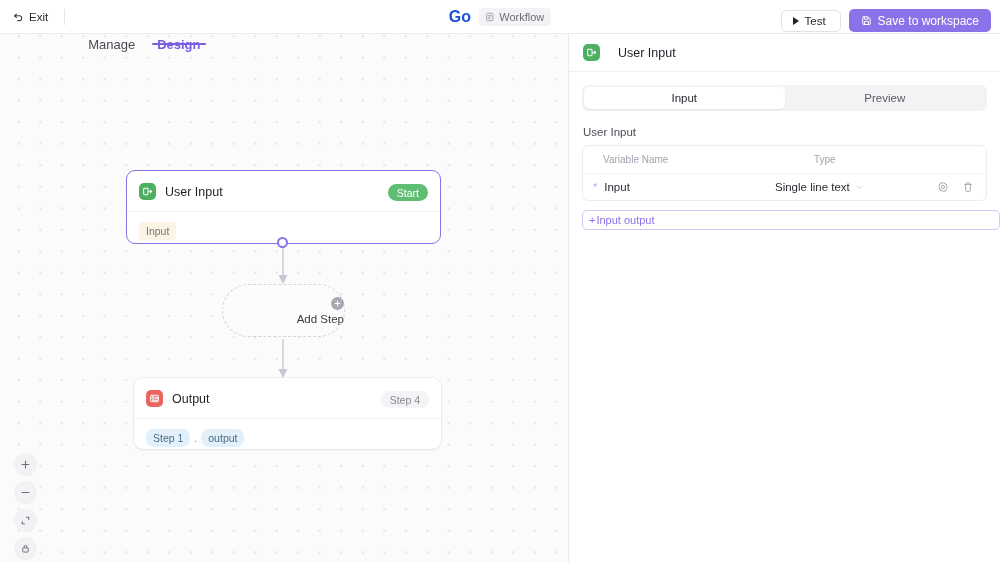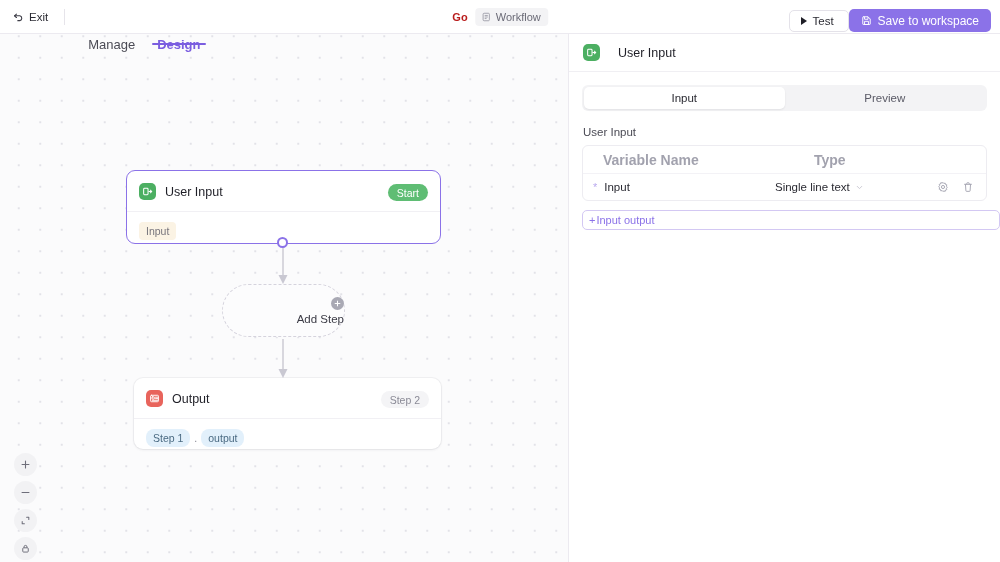--- a/index.html
+++ b/index.html
@@ -40,30 +40,30 @@
   .tab.active { color: #7b5ee0; font-weight: bold; text-align: right; }
   .tab.active::after {
     content: ""; position: absolute; left: 6px; right: 6px; bottom: -1px;
     height: 2px; background: #7b5ee0; border-radius: 2px;
   }
 
   .hdr-center {
     position: absolute; left: 50%; transform: translateX(-50%);
     display: flex; align-items: center; gap: 8px;
   }
-  .go-label { font-size: 11px; font-weight: bold; color: #b91c1c; letter-spacing: .1px; }
+  .go-label { font-size: 16px; font-weight: bold; color: #1d4ed8; letter-spacing: .1px; }
   .wf-badge {
     display: inline-flex; align-items: center; gap: 4px;
     background: #f3f3f5; border-radius: 4px;
     padding: 3px 7px 3px 6px;
     font-size: 11px; color: #6b6b77;
   }
   .wf-badge svg { width: 10px; height: 10px; color: #9a9aa6; }
 
-  .hdr-right { margin-left: auto; display: flex; align-items: flex-end; gap: 0; margin-top: 8px; }
+  .hdr-right { margin-left: auto; display: flex; align-items: flex-end; gap: 8px; margin-top: 8px; }
   .test-btn {
     display: inline-flex; align-items: center; gap: 6px;
     border: 1px solid #e4e2e9; background: #fff; border-radius: 5px;
     font-size: 11.5px; color: #2b2b33; cursor: pointer;
     padding: 4px 14px 4px 11px; height: 22px;
   }
   .test-btn .tri {
     width: 0; height: 0; border-left: 6px solid #1f1f27;
     border-top: 4px solid transparent; border-bottom: 4px solid transparent;
   }
@@ -191,21 +191,21 @@
     background: #fff; color: #2b2b33;
     box-shadow: 0 1px 2px rgba(22,22,40,.08);
   }
 
   .sec-label { font-size: 11.5px; color: #4b4b55; margin: 15px 0 7px 14px; }
 
   .tbl {
     margin: 0 13px; border: 1px solid #edecf1; border-radius: 6px; overflow: hidden;
   }
   .tbl-head { display: flex; align-items: center; height: 27px; padding: 0 10px 0 10px; }
-  .th { font-size: 14px; color: #a2a2ae; font-weight: bold; }
+  .th { font-size: 10px; color: #a2a2ae; }
   .th.c1 { flex: 1; padding-left: 10px; }
   .th.c2 { width: 162px; }
   .tbl-row {
     display: flex; align-items: center; height: 27px;
     padding: 0 10px 0 10px; border-top: 1px solid #f3f2f6;
   }
   .td { font-size: 11.5px; color: #2b2b33; display: flex; align-items: center; }
   .td.c1 { flex: 1; gap: 7px; }
   .td.c2 { width: 162px; gap: 5px; color: #2b2b33; }
   .req-star { color: #b9a9ee; font-size: 11px; line-height: 1; }
@@ -319,21 +319,21 @@
         <div class="node-head">
           <span class="node-icon red">
             <svg viewBox="0 0 16 16" fill="none" stroke="#fff" stroke-width="1.4" stroke-linecap="round">
               <rect x="2.3" y="3.3" width="11.4" height="9.4" rx="1.3"></rect>
               <rect x="4.4" y="5.6" width="3.3" height="3.3" rx="0.5"></rect>
               <path d="M9.5 6.1h3M9.5 8.2h3M4.6 10.6h7.9"></path>
             </svg>
           </span>
           <span class="node-title">Output</span>
           <span class="node-badge">
-            <span class="badge-step">Step 2</span>
+            <span class="badge-step">Step 4</span>
           </span>
         </div>
         <div class="node-body">
           <span class="chip-blue">Step 1</span>
           <span class="chip-dot">.</span>
           <span class="chip-blue">output</span>
         </div>
       </div>
 
       <div class="canvas-controls">

